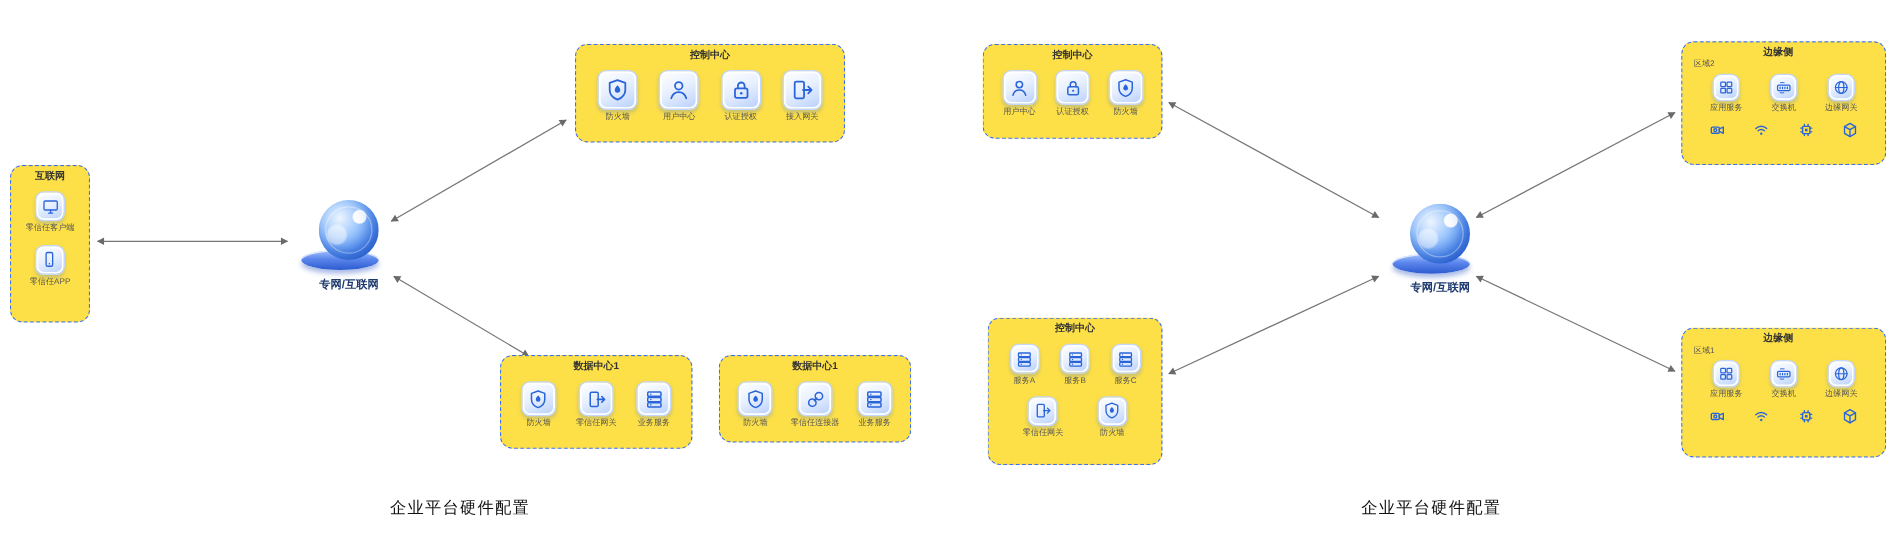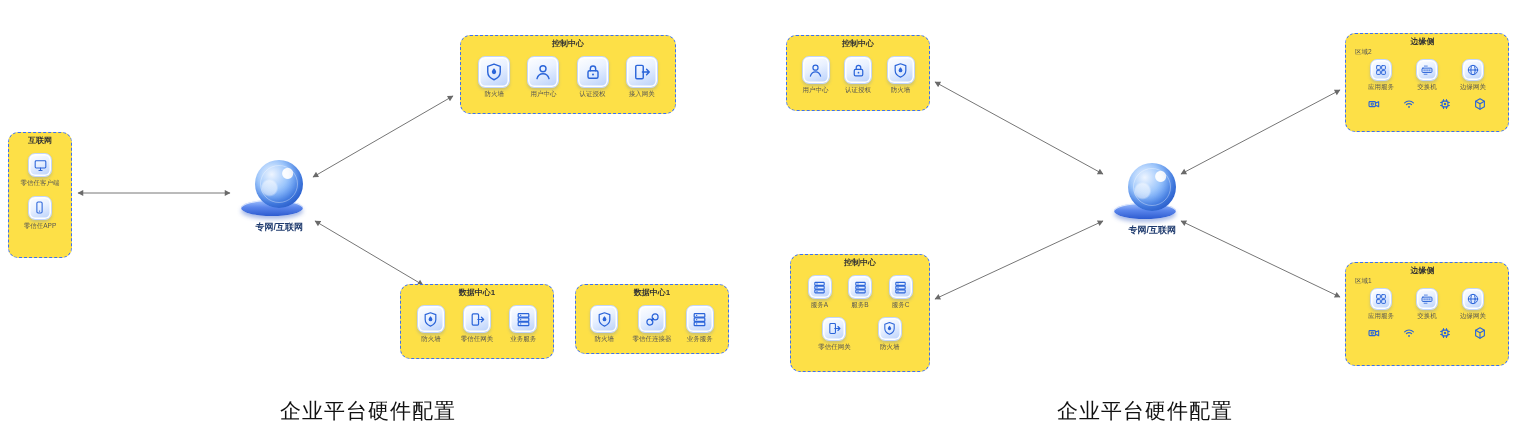--- a/index.html
+++ b/index.html
@@ -40,21 +40,21 @@
       radial-gradient(circle at 30% 58%, rgba(255,255,255,.5) 0 7px, rgba(255,255,255,0) 9px),
       radial-gradient(circle at 35% 30%, #eef5ff 0%, #9cc6fc 35%, #4f8df2 65%, #2a60d8 90%);
     box-shadow: inset -5px -7px 10px rgba(20,60,160,.35); }
   .globe::after { content:""; position:absolute; inset:5px; border-radius:50%;
     border:1px solid rgba(255,255,255,.35); }
   .globe-base { width:62px; height:16px; border-radius:50%; margin-top:-8px; z-index:1;
     background:linear-gradient(180deg,#a5c4ff 0%,#5b86ec 45%,#2d5bd0 100%);
     box-shadow:0 3px 4px rgba(60,100,200,.45), inset 0 1px 0 rgba(255,255,255,.7); }
   .cloud-label { margin-top:5px; font-size:9px; font-weight:700; color:#1e3a6e; white-space:nowrap; }
 
-  .caption { position:absolute; z-index:2; font-size:21px; font-weight:500; color:#111;
+  .caption { position:absolute; z-index:2; font-size:13px; font-weight:500; color:#111;
     text-align:center; letter-spacing:1px; }
 </style>
 </head>
 <body>
 
 <svg width="0" height="0" style="position:absolute" aria-hidden="true">
 <defs>
   <symbol id="sym-shield" viewBox="0 0 24 24">
     <path d="M12 2.5l7.5 2.7V12c0 4.8-3.8 7.8-7.5 9.3C8.3 19.8 4.5 16.8 4.5 12V5.2L12 2.5z"></path>
     <path d="M12 7.5c1.6 1.7 2.6 3 2.6 4.5a2.6 2.6 0 1 1-5.2 0c0-1.5 1-2.8 2.6-4.5z" fill="#2a64d9" stroke="none"></path>

